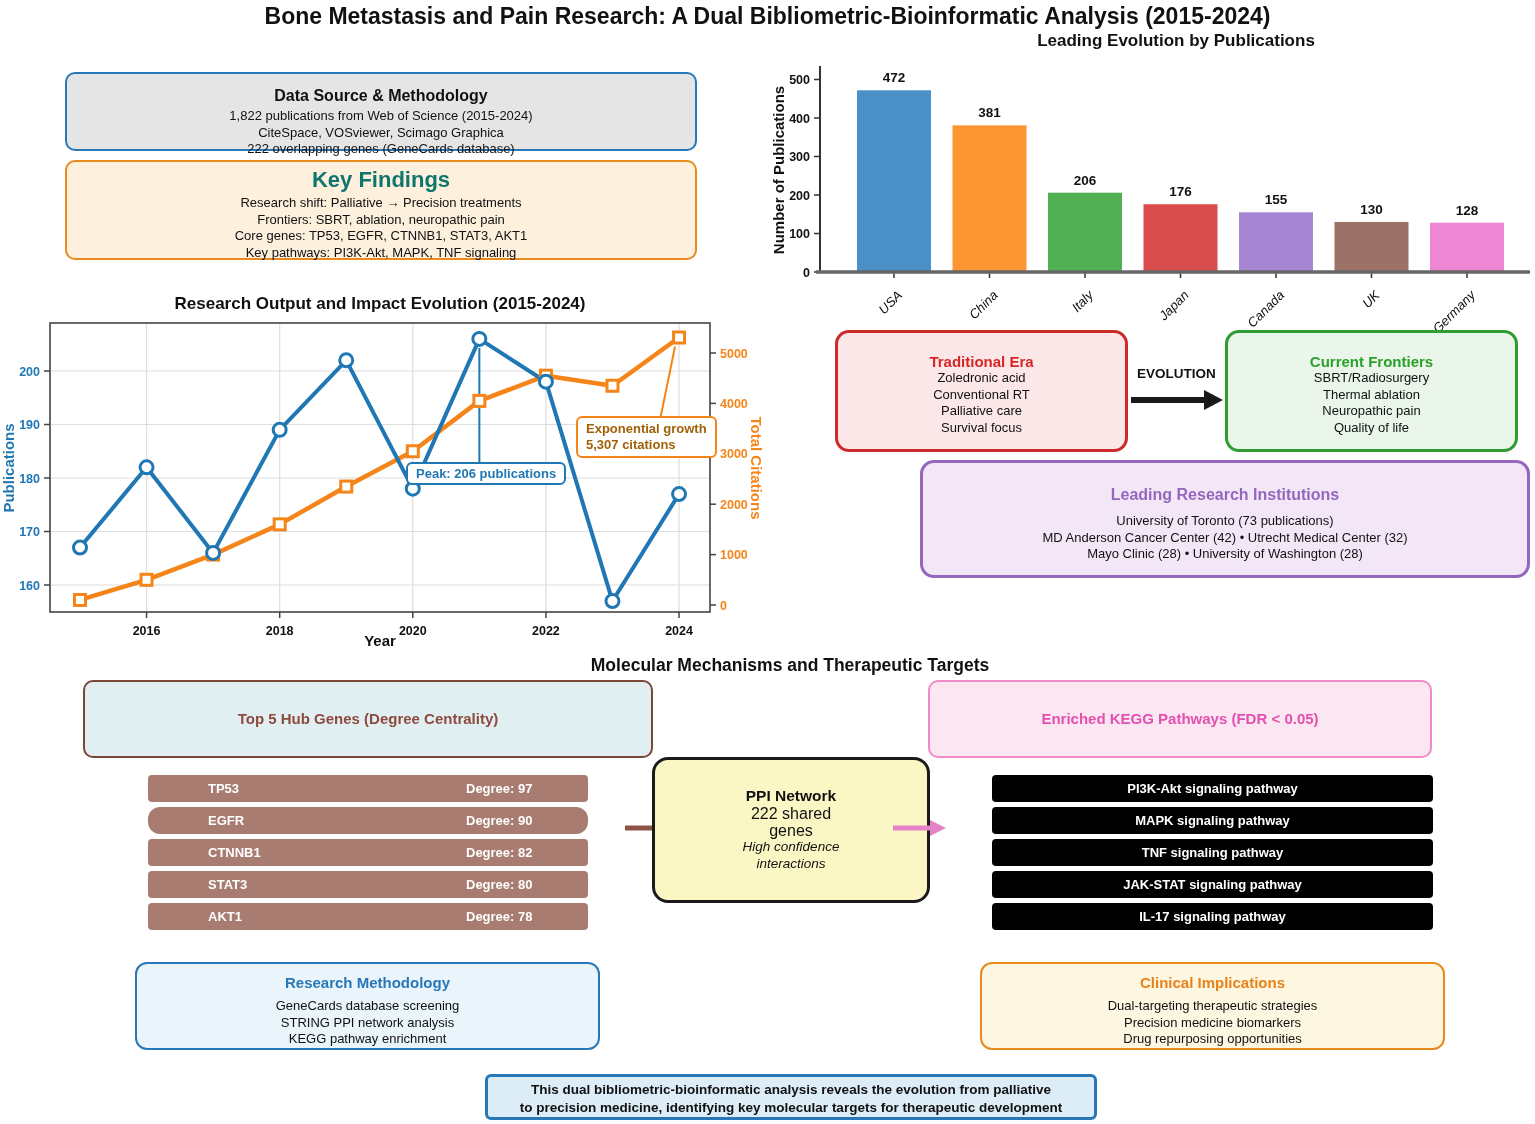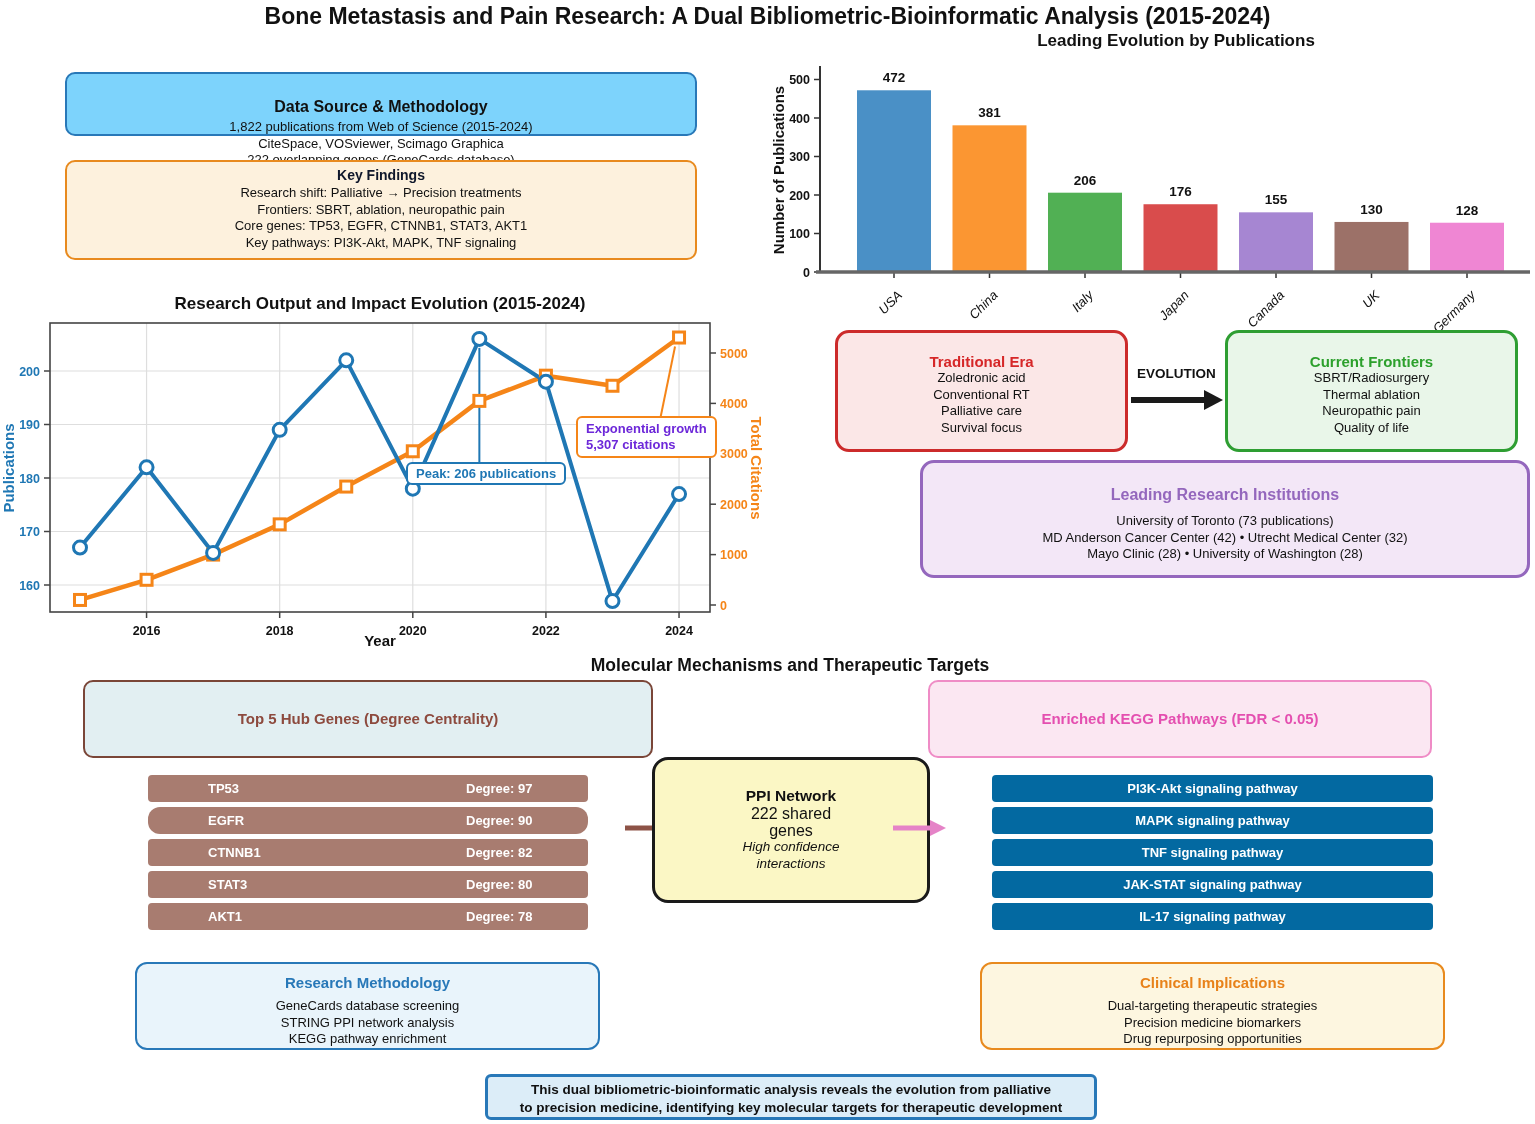--- a/index.html
+++ b/index.html
@@ -6,57 +6,57 @@
   #canvas{position:relative;width:1535px;height:1124px;background:#fff;
           font-family:"Liberation Sans",sans-serif;color:#111;overflow:hidden;}
   .abs{position:absolute;box-sizing:border-box;}
   .center{text-align:center;}
   #main-title{left:0;top:3px;width:1535px;font-size:23px;font-weight:bold;}
   .chart-title{font-size:17px;font-weight:bold;}
   
   .panel{border-radius:12px;text-align:center;}
   .panel .p-title{font-weight:bold;}
   .p-lines div{font-size:13px;line-height:16.5px;}
-  #data-source-box{left:65px;top:72px;width:632px;height:64px;background:#7dd3fc;border:2.5px solid #2878b8;border-radius:10px;padding-top:24px;}
+  #data-source-box{left:65px;top:72px;width:632px;height:79px;background:#e5e5e5;border:2.5px solid #2878b8;border-radius:10px;padding-top:13px;}
   #data-source-box .p-title{font-size:16px;margin-bottom:3px;}
   #key-findings-box{left:65px;top:160px;width:632px;height:100px;background:#fdf1dd;border:2.5px solid #e88a1e;border-radius:10px;padding-top:5px;}
-  #key-findings-box .p-title{font-size:14px;color:#0f172a;margin-bottom:2px;}
+  #key-findings-box .p-title{font-size:22px;color:#0f766e;margin-bottom:2px;}
   #traditional-box{left:835px;top:330px;width:293px;height:122px;background:#fbe7e7;border:3px solid #cc2b2b;border-radius:14px;padding-top:20px;}
   #traditional-box .p-title{font-size:15px;color:#d62728;}
   #frontiers-box{left:1225px;top:330px;width:293px;height:122px;background:#e9f6e9;border:3px solid #2e9e32;border-radius:14px;padding-top:20px;}
   #frontiers-box .p-title{font-size:15px;color:#2ca02c;}
   #evolution-label{left:1128px;top:366px;width:97px;font-size:13.5px;font-weight:bold;}
   #institutions-box{left:920px;top:460px;width:610px;height:118px;background:#f3e7f7;border:3px solid #9467bd;border-radius:14px;padding-top:23px;}
   #institutions-box .p-title{font-size:16px;color:#9467bd;margin-bottom:9px;}
   #section-title{left:377px;top:655px;width:826px;font-size:17.5px;font-weight:bold;}
   #hub-header-box{left:83px;top:680px;width:570px;height:78px;background:#e2eff2;border:2.5px solid #7a4638;border-radius:10px;line-height:73px;}
   #hub-header-box .p-title{font-size:15px;color:#8d4a3e;}
   #kegg-header-box{left:928px;top:680px;width:504px;height:78px;background:#fbe7f2;border:2.5px solid #ef8cc6;border-radius:10px;line-height:73px;}
   #kegg-header-box .p-title{font-size:15px;color:#e44fb0;}
   .gene-bar{left:148px;width:440px;height:27px;background:#a87c70;border-radius:4px;color:#fff;font-weight:bold;font-size:13px;line-height:27px;}
   .gene-bar .g-name{position:absolute;left:60px;}
   .gene-bar .g-deg{position:absolute;left:318px;}
-  .kegg-bar{left:992px;width:441px;height:27px;background:#0369a1;border-radius:4px;color:#fff;font-weight:bold;font-size:13px;line-height:27px;text-align:center;}
+  .kegg-bar{left:992px;width:441px;height:27px;background:#000000;border-radius:4px;color:#fff;font-weight:bold;font-size:13px;line-height:27px;text-align:center;}
   #ppi-box{left:652px;top:757px;width:278px;height:146px;background:#fbf7c5;border:3.5px solid #1a1a1a;border-radius:16px;padding-top:27px;}
   #ppi-box .p-title{font-size:15.5px;}
   #ppi-box .n-line{font-size:16px;line-height:17px;}
   #ppi-box .i-line{font-size:13.5px;line-height:16.5px;font-style:italic;}
   #methodology-box{left:135px;top:962px;width:465px;height:88px;background:#e9f4fb;border:2.5px solid #2878b8;border-radius:12px;padding-top:10px;}
   #methodology-box .p-title{font-size:15px;color:#2878b8;margin-bottom:7px;}
   #clinical-box{left:980px;top:962px;width:465px;height:88px;background:#fdf6e0;border:2.5px solid #e88a1e;border-radius:12px;padding-top:10px;}
   #clinical-box .p-title{font-size:15px;color:#e8821a;margin-bottom:7px;}
   #summary-box{left:485px;top:1074px;width:612px;height:46px;background:#dcedf8;border:3.5px solid #2878b8;border-radius:6px;padding-top:4px;}
   #summary-box div{font-size:13.5px;font-weight:bold;line-height:18px;}
   
   #line-chart-title{left:40px;top:294px;width:680px;}
   #bar-chart-title{left:820px;top:31px;width:712px;}
   
   .anno{position:absolute;background:#fff;border-radius:6px;font-weight:bold;font-size:13px;}
   #peak-anno{left:406px;top:462px;padding:2px 8px;border:2px solid #1f77b4;color:#1f77b4;}
-  #exp-anno{left:576px;top:416px;padding:3px 8px;border:2px solid #f58518;color:#6d28d9;line-height:16px;}
+  #exp-anno{left:576px;top:416px;padding:3px 8px;border:2px solid #f58518;color:#a16207;line-height:16px;}
   
   svg{position:absolute;overflow:visible;}
   .tick{font:600 12.5px "Liberation Sans",sans-serif;}
   .blue{fill:#1f77b4;}.orange{fill:#f58518;}.dark{fill:#111;}
   .axlabel{font:bold 15px "Liberation Sans",sans-serif;}
   .cat{font:italic 13px "Liberation Sans",sans-serif;fill:#111;}
   .val{font:bold 13.5px "Liberation Sans",sans-serif;fill:#111;}
 </style>
 </head>
 <body>

